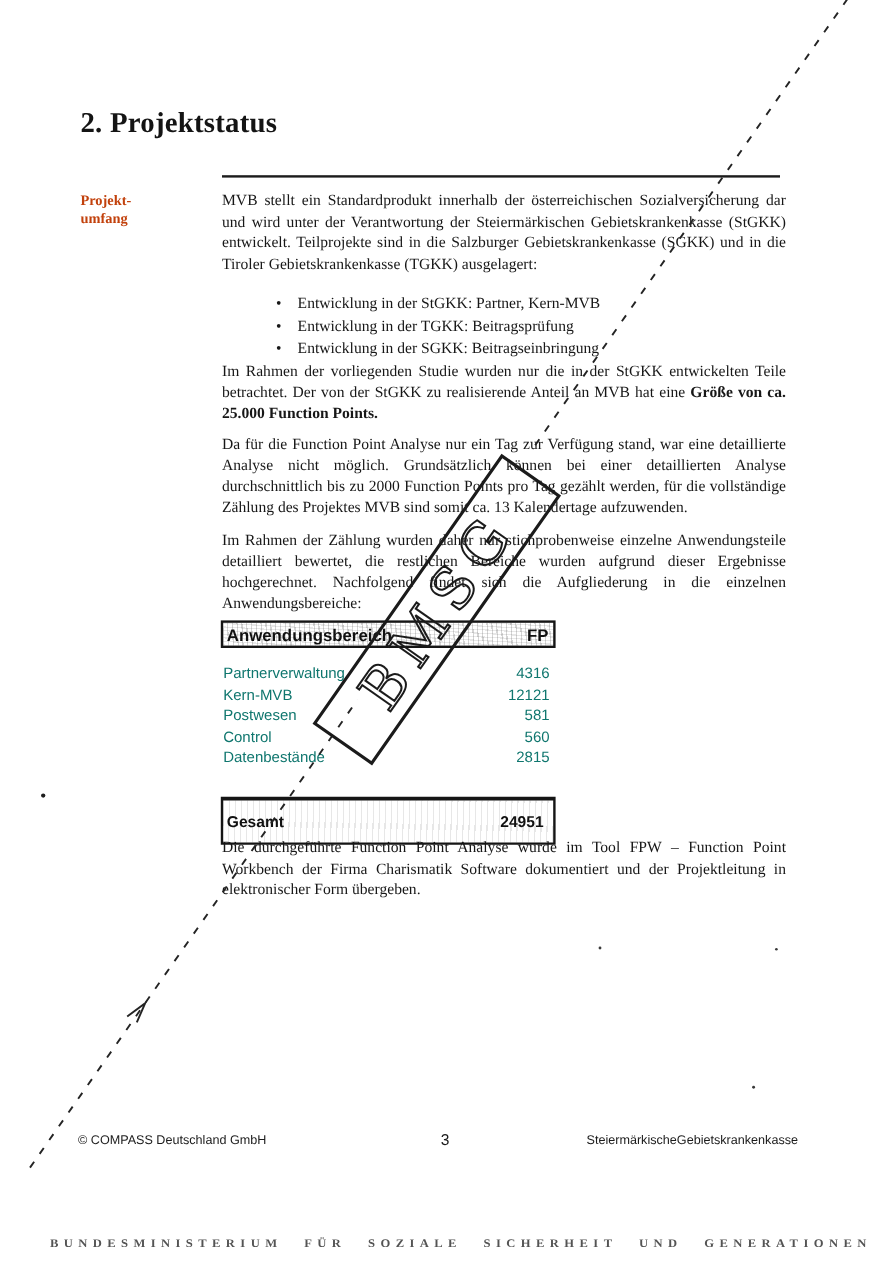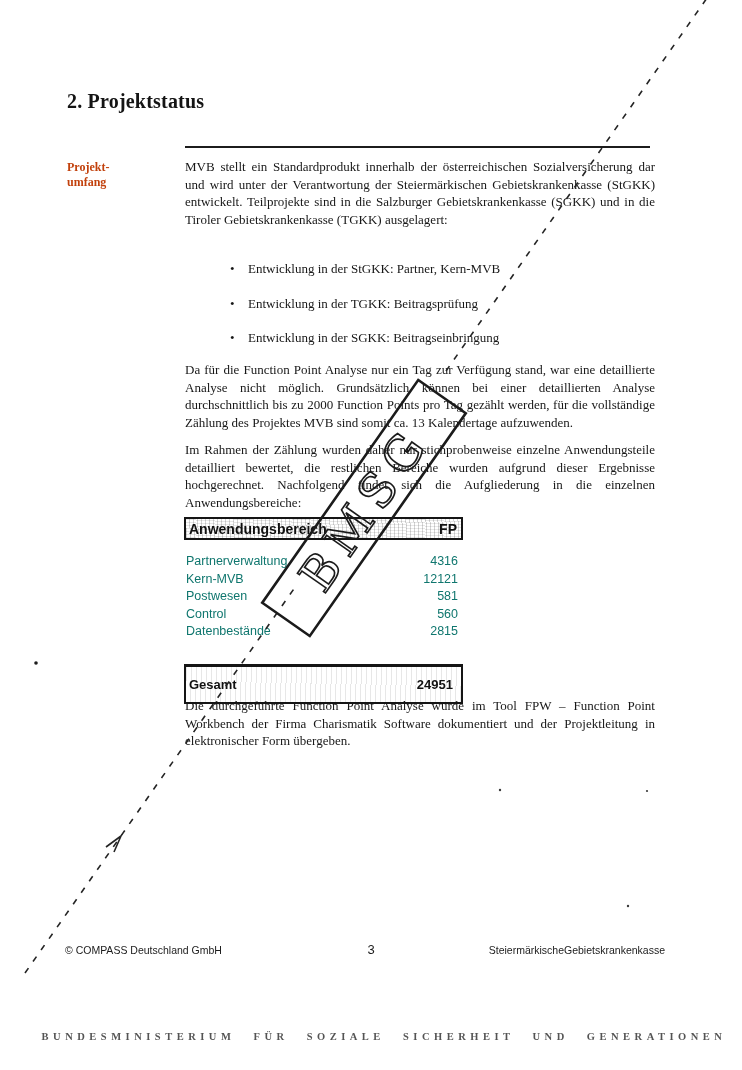--- a/index.html
+++ b/index.html
@@ -9,21 +9,21 @@
     width: 742px;
     height: 1070px;
     background: #ffffff;
     overflow: hidden;
     font-family: "Liberation Serif", serif;
     color: #161616;
   }
   .section-title {
     position: absolute;
     left: 67px; top: 90px;
-    font-size: 20px;
+    font-size: 24px;
     font-weight: 700;
     letter-spacing: 0.2px;
     color: #141414;
   }
   .top-rule {
     position: absolute;
     left: 185px; top: 146px;
     width: 465px; height: 2px;
     background: #1c1c1c;
   }
@@ -43,21 +43,20 @@
     color: #171717;
   }
   .p1 { top: 158px; }
   .bullets { top: 244px; left: 230px; width: 420px; position: absolute; list-style: none; }
   .bullets li {
     font-size: 13px;
     line-height: 18.5px;
     color: #171717;
     padding-left: 18px;
     position: relative;
-    margin-top: 16px;
   }
   .bullets li::before {
     content: "•";
     position: absolute;
     left: 0; top: 0;
     font-size: 13px;
   }
   .p2 { top: 300px; }
   .p3 { top: 361px; }
   .p4 { top: 441px; }
@@ -167,20 +166,21 @@
   </div>
 
   <p class="body-col para p1">MVB stellt ein Standardprodukt innerhalb der österreichischen Sozialversicherung dar und wird unter der Verantwortung der Steiermärkischen Gebietskrankenkasse (StGKK) entwickelt. Teilprojekte sind in die Salzburger Gebietskrankenkasse (SGKK) und in die Tiroler Gebietskrankenkasse (TGKK) ausgelagert:</p>
 
   <ul class="bullets">
     <li>Entwicklung in der StGKK: Partner, Kern-MVB</li>
     <li>Entwicklung in der TGKK: Beitragsprüfung</li>
     <li>Entwicklung in der SGKK: Beitragseinbringung</li>
   </ul>
 
+  <p class="body-col para p2"><span>Im Rahmen der vorliegenden Studie wurden nur die in der StGKK entwickelten Teile betrachtet. Der von der StGKK zu realisierende Anteil an MVB hat eine </span><b>Größe von ca. 25.000 Function Points.</b></p>
 
   <p class="body-col para p3">Da für die Function Point Analyse nur ein Tag zur Verfügung stand, war eine detaillierte Analyse nicht möglich. Grundsätzlich können bei einer detaillierten Analyse durchschnittlich bis zu 2000 Function Points pro Tag gezählt werden, für die vollständige Zählung des Projektes MVB sind somit ca. 13 Kalendertage aufzuwenden.</p>
 
   <p class="body-col para p4">Im Rahmen der Zählung wurden daher nur stichprobenweise einzelne Anwendungsteile detailliert bewertet, die restlichen Bereiche wurden aufgrund dieser Ergebnisse hochgerechnet. Nachfolgend findet sich die Aufgliederung in die einzelnen Anwendungsbereiche:</p>
 
   <div class="tbl-header">
     <span class="cell">Anwendungsbereich</span>
     <span class="cell">FP</span>
   </div>
 

